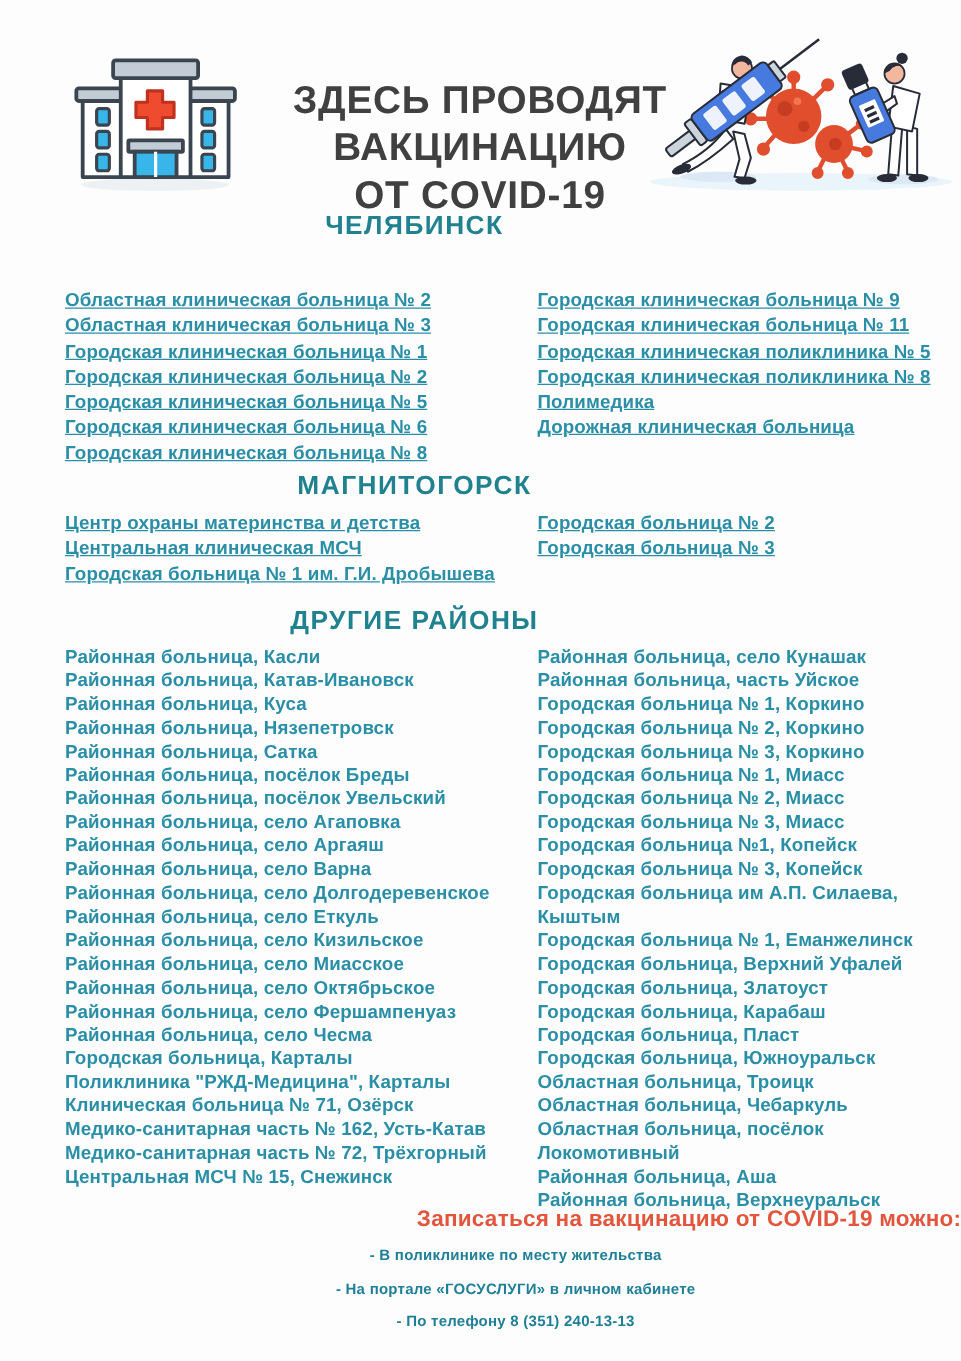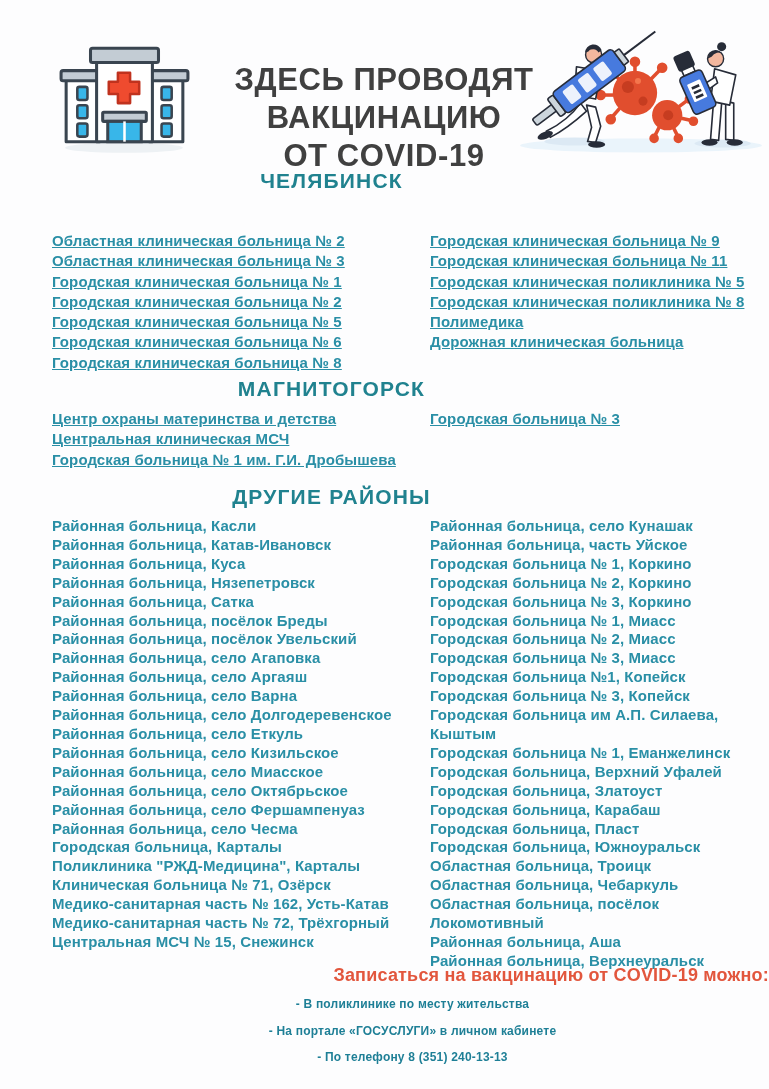--- a/index.html
+++ b/index.html
@@ -179,20 +179,21 @@
       <div class="list-item">Дорожная клиническая больница</div>
     </div>
 
   <div class="section-heading sh2">МАГНИТОГОРСК</div>
   <div class="col left-col lh20 s2">
       <div class="list-item">Центр охраны материнства и детства</div>
       <div class="list-item">Центральная клиническая МСЧ</div>
       <div class="list-item">Городская больница № 1 им. Г.И. Дробышева</div>
     </div>
   <div class="col right-col lh20 s2">
+      <div class="list-item">Городская больница № 2</div>
       <div class="list-item">Городская больница № 3</div>
     </div>
 
   <div class="section-heading sh3">ДРУГИЕ РАЙОНЫ</div>
   <div class="col left-col lh19 s3">
       <div class="list-item">Районная больница, Касли</div>
       <div class="list-item">Районная больница, Катав-Ивановск</div>
       <div class="list-item">Районная больница, Куса</div>
       <div class="list-item">Районная больница, Нязепетровск</div>
       <div class="list-item">Районная больница, Сатка</div>

